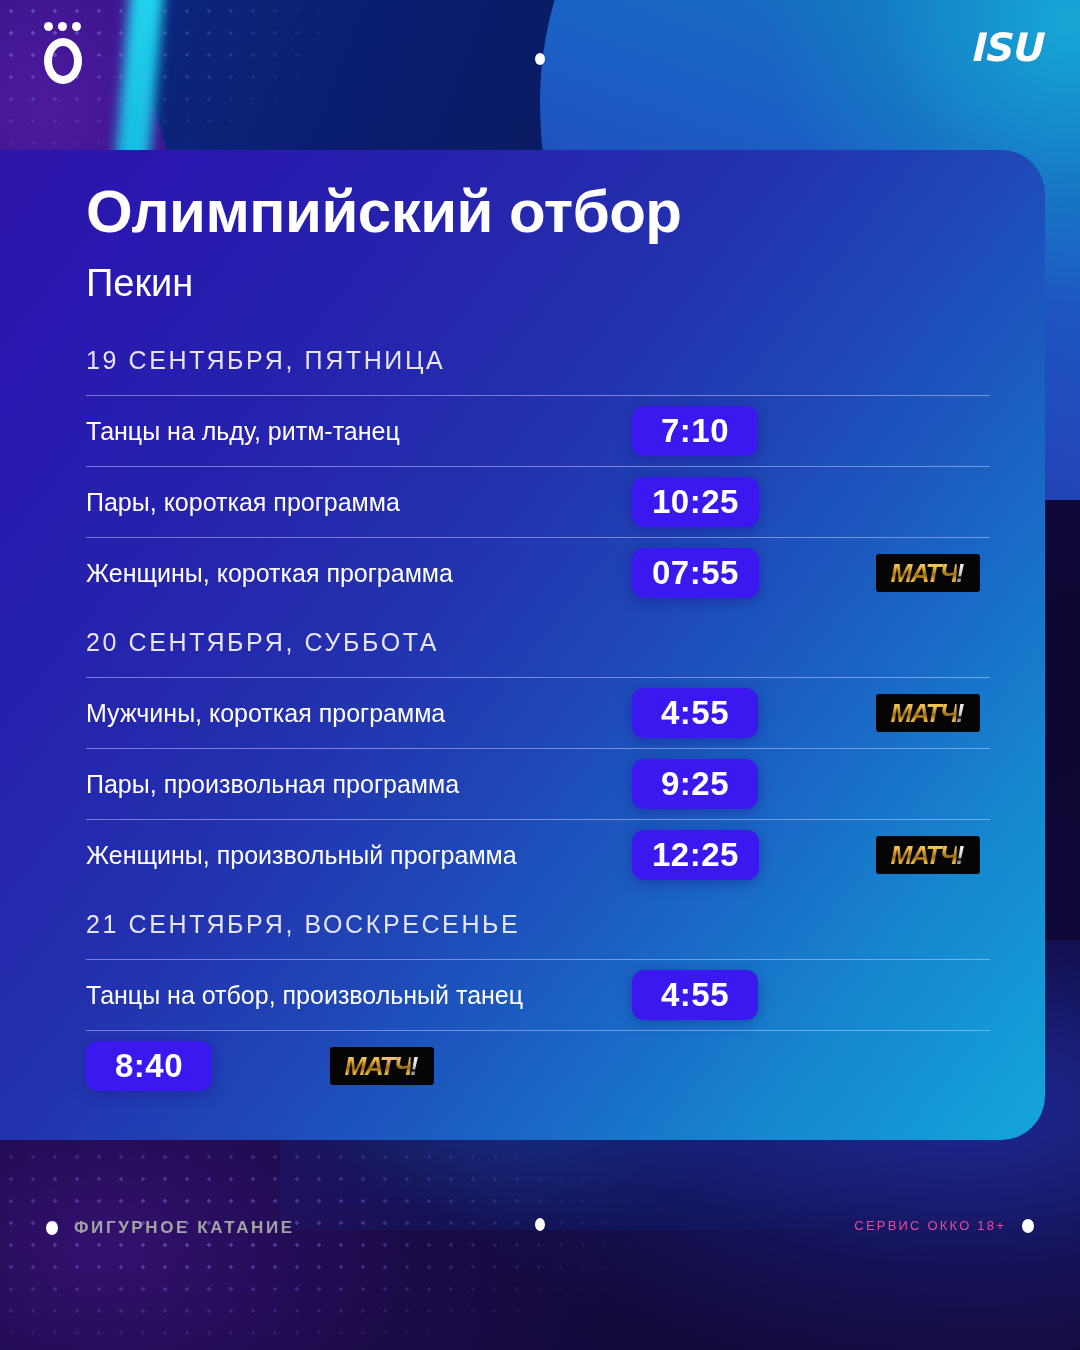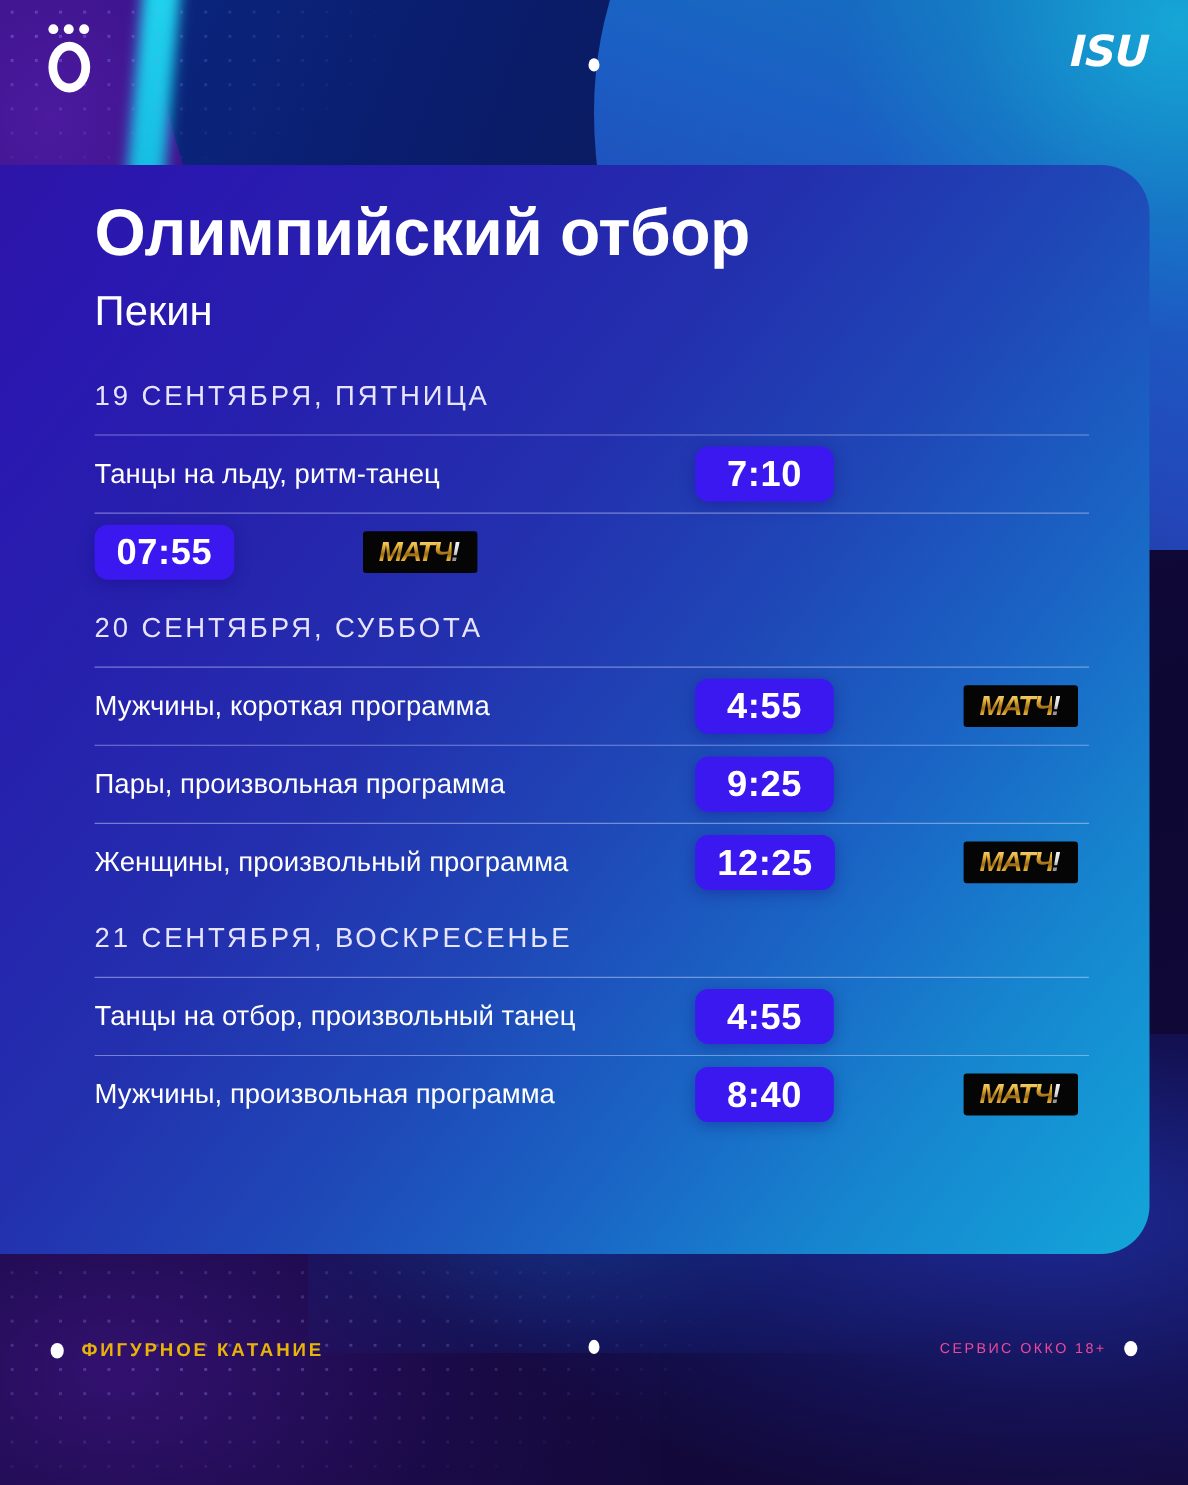--- a/index.html
+++ b/index.html
@@ -150,21 +150,21 @@
     font-size:25px;font-weight:bold;font-style:italic;margin-left:1px;
     background:linear-gradient(180deg,#ffffff 0%,#dcdcdc 45%,#8e8e8e 70%,#f2f2f2 100%);
     -webkit-background-clip:text;background-clip:text;
     -webkit-text-fill-color:transparent;color:transparent;
   }
 
   
   .footer{position:absolute;left:0;bottom:0;width:1080px;height:210px;z-index:6;}
   .f-left{position:absolute;left:46px;top:78px;display:flex;align-items:center;gap:16px;}
   .f-dot{width:12px;height:14px;border-radius:50%;background:#fff;display:block;}
-  .f-left-text{font-size:17px;font-weight:bold;color:#eab308;letter-spacing:2.6px;}
+  .f-left-text{font-size:17px;font-weight:bold;color:#a3a3a3;letter-spacing:2.6px;}
   .f-center{position:absolute;left:535px;top:78px;}
   .f-center .f-dot{width:10px;height:13px;}
   .f-right{position:absolute;right:46px;top:78px;display:flex;align-items:center;gap:16px;}
   .f-right-text{font-size:13px;color:#ec4899;letter-spacing:2.2px;}
 </style>
 </head>
 <body>
 
 <div id="bg">
   <div class="bg-base"></div>
@@ -200,20 +200,28 @@
     <div class="schedule" id="schedule">
         <div class="day-head first">19 СЕНТЯБРЯ, ПЯТНИЦА</div>
         <div class="row">
           <div class="row-label">Танцы на льду, ритм-танец</div>
           <div class="badge-slot">
             <div class="time-badge">7:10</div>
           </div>
           <div class="ch-slot"></div>
         </div>
         <div class="row">
+          <div class="row-label">Пары, короткая программа</div>
+          <div class="badge-slot">
+            <div class="time-badge">10:25</div>
+          </div>
+          <div class="ch-slot"></div>
+        </div>
+        <div class="row">
+          <div class="row-label">Женщины, короткая программа</div>
           <div class="badge-slot">
             <div class="time-badge">07:55</div>
           </div>
           <div class="ch-slot">
             <div class="match-logo">
               <span class="match-text">МАТЧ</span>
               <span class="match-bang">!</span>
             </div>
           </div>
         </div>
@@ -251,21 +259,20 @@
         </div>
         <div class="day-head">21 СЕНТЯБРЯ, ВОСКРЕСЕНЬЕ</div>
         <div class="row">
           <div class="row-label">Танцы на отбор, произвольный танец</div>
           <div class="badge-slot">
             <div class="time-badge">4:55</div>
           </div>
           <div class="ch-slot"></div>
         </div>
         <div class="row">
-          <div class="row-label">Мужчины, произвольная программа</div>
           <div class="badge-slot">
             <div class="time-badge">8:40</div>
           </div>
           <div class="ch-slot">
             <div class="match-logo">
               <span class="match-text">МАТЧ</span>
               <span class="match-bang">!</span>
             </div>
           </div>
         </div>

